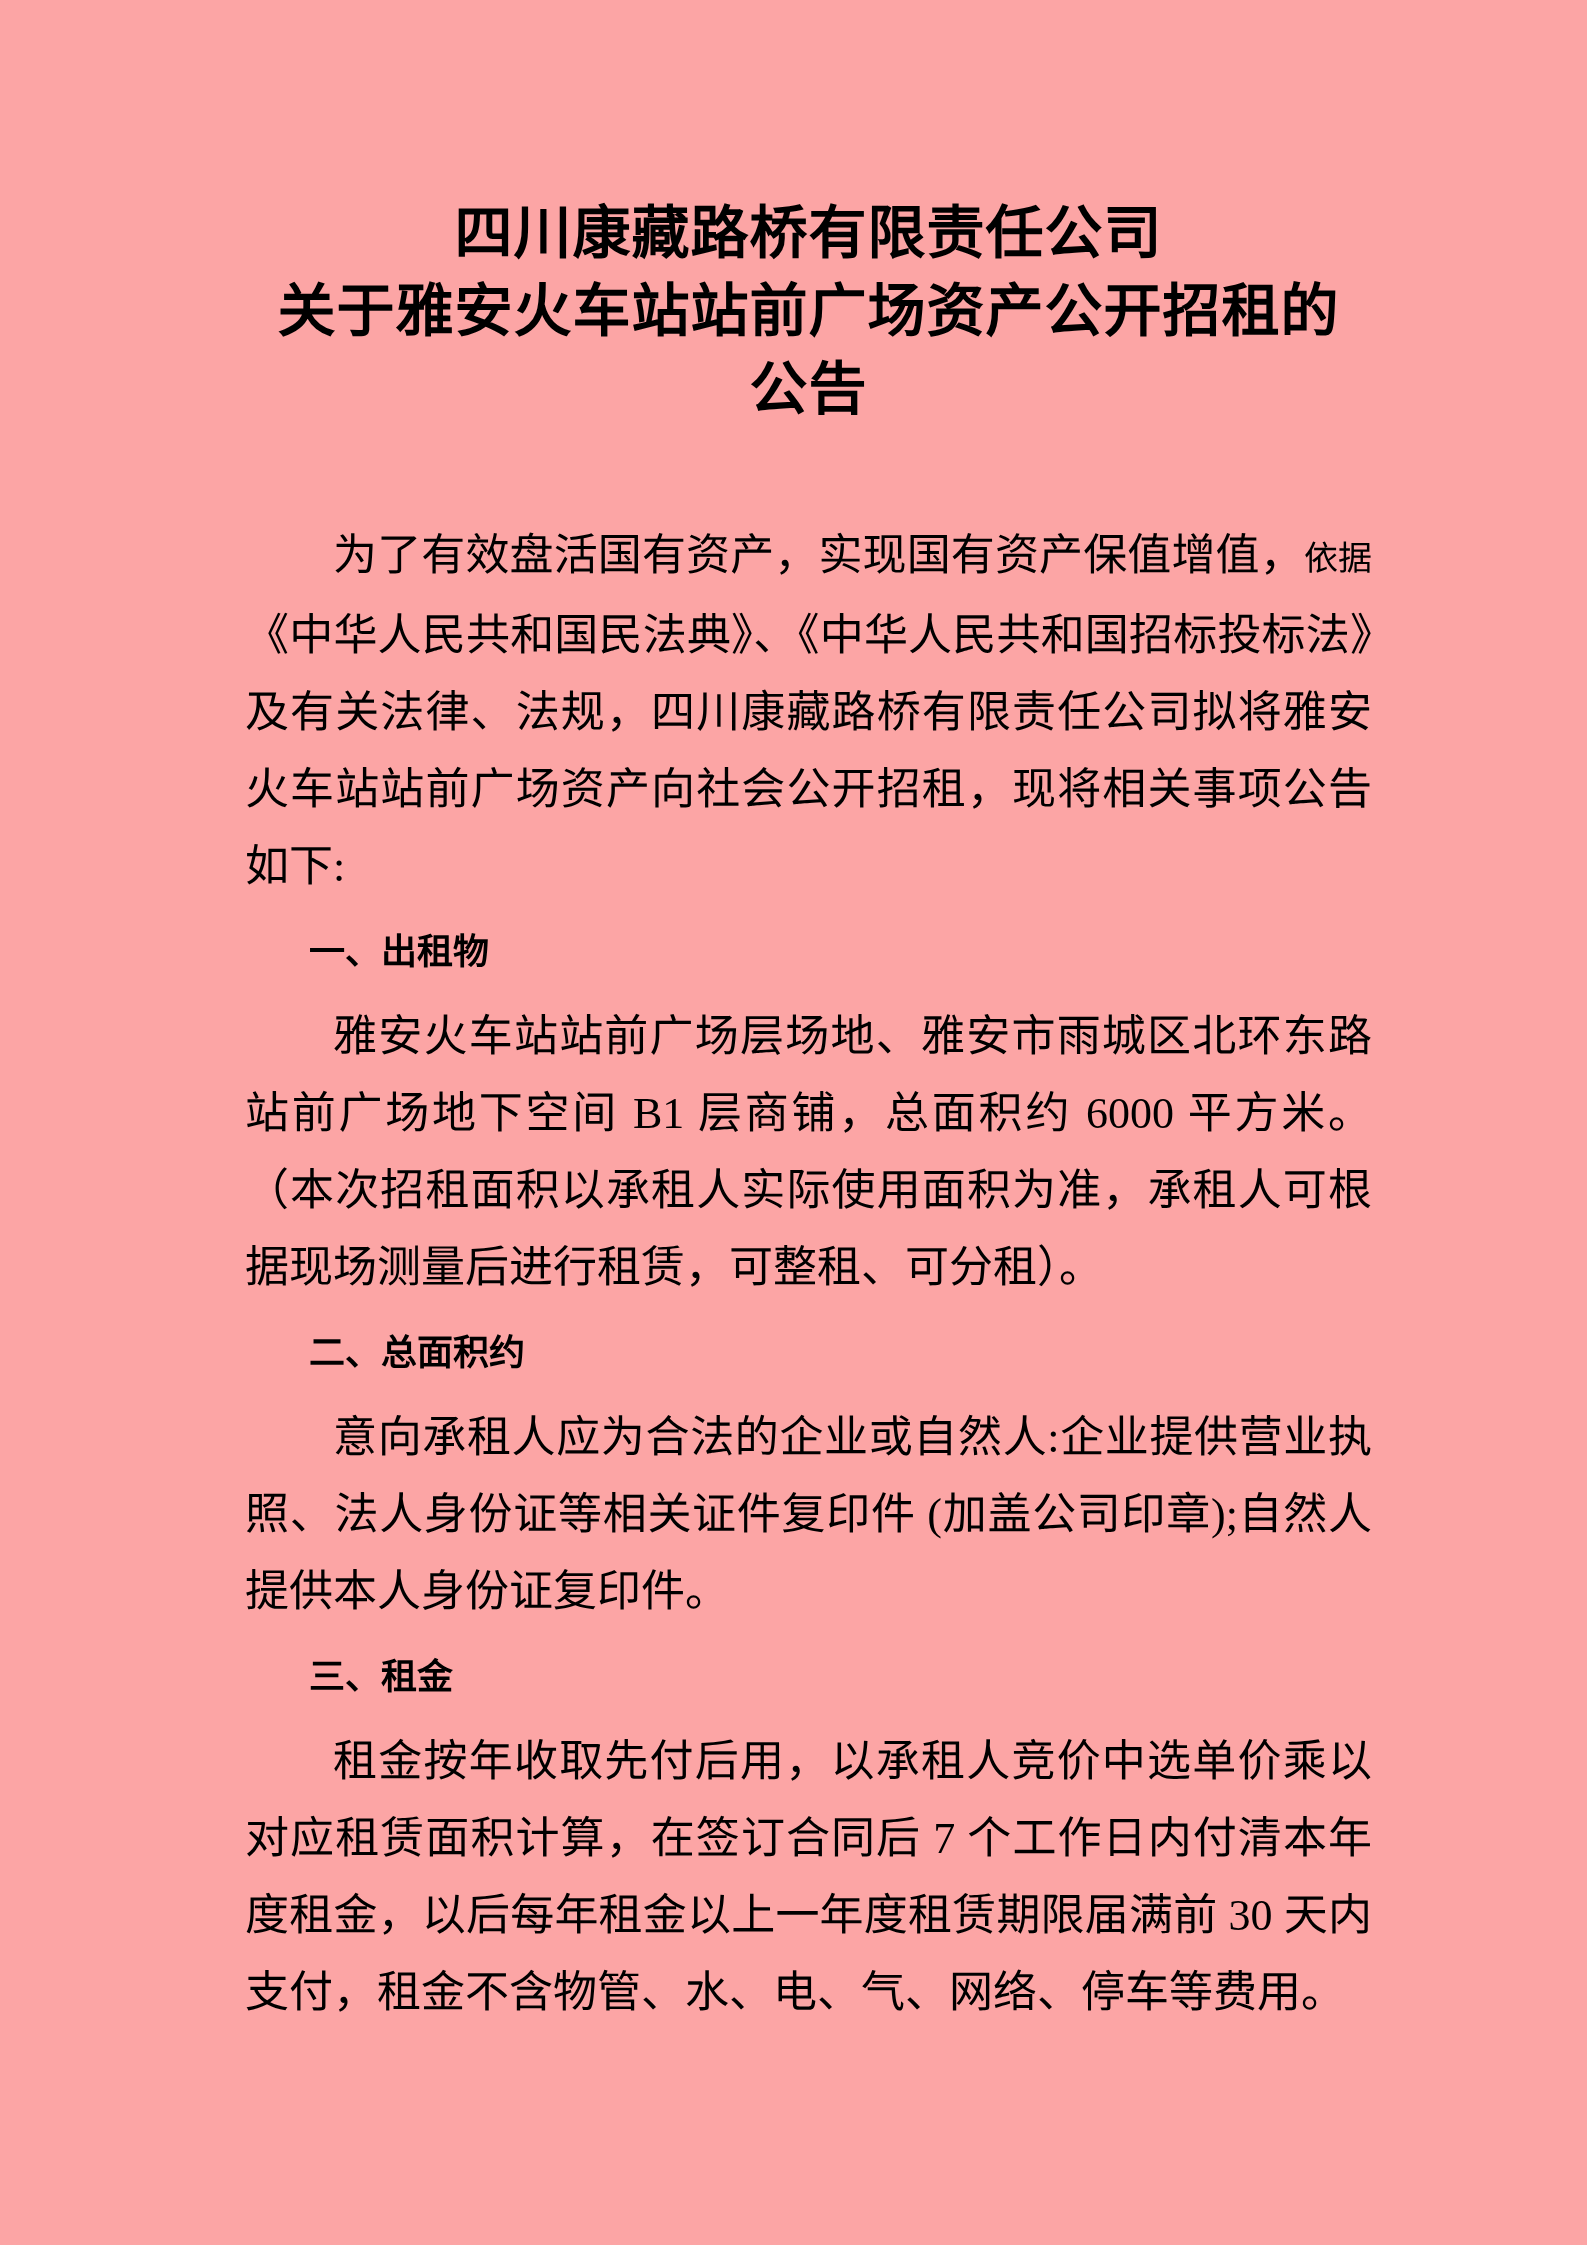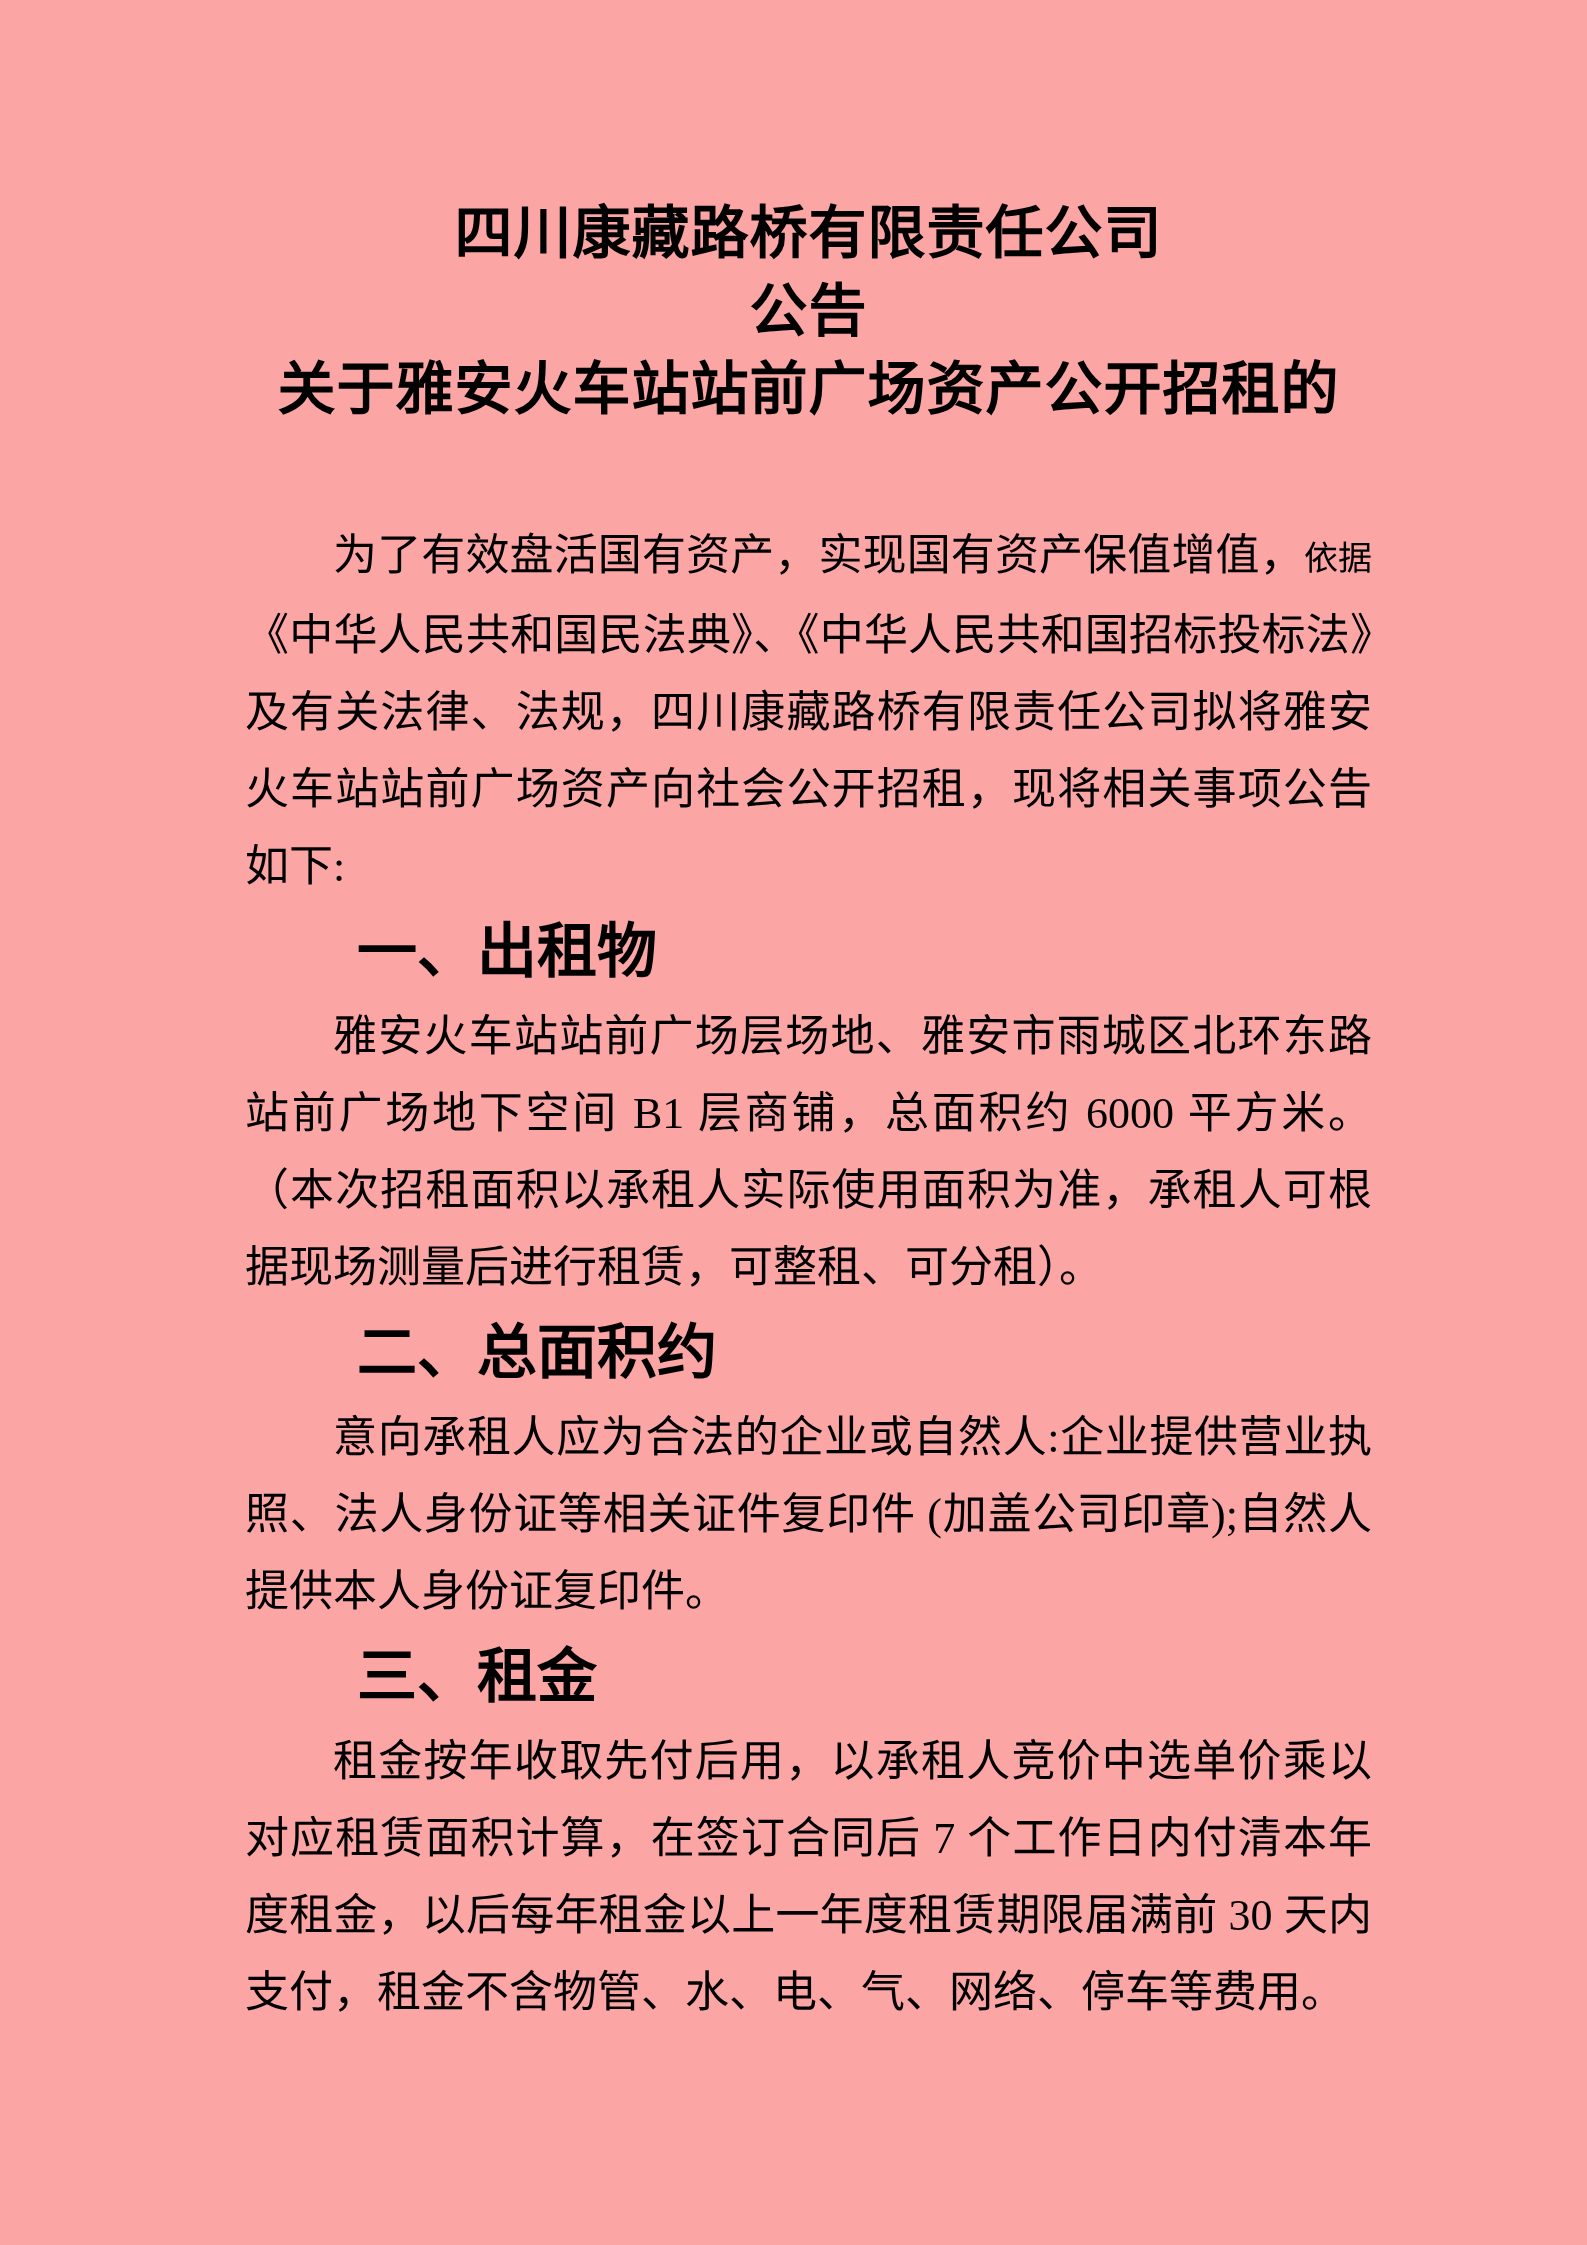--- a/index.html
+++ b/index.html
@@ -35,36 +35,36 @@
   }
   .para {
     margin: 8px;
     text-indent: 2em;
   }
   .heading {
     margin: 0;
     text-indent: 2em;
     font-family: "Liberation Sans", "DejaVu Sans", sans-serif;
     font-weight: bold;
-    font-size: 60px;
+    font-size: 36px;
     line-height: 77px;
   }
   .small {
     font-size: 34px;
   }
 </style>
 </head>
 <body>
 
 <div class="page">
 
   <header class="doc-title">
     <div>四川康藏路桥有限责任公司</div>
+    <div>关于雅安火车站站前广场资产公开招租的</div>
     <div>公告</div>
-    <div>关于雅安火车站站前广场资产公开招租的</div>
   </header>
 
   <main class="doc-content">
 
     <p class="para"><span>为了有效盘活国有资产，实现国有资产保值增值，</span><span class="small">依据</span><span>《中华人民共和国民法典》、《中华人民共和国招标投标法》及有关法律、法规，四川康藏路桥有限责任公司拟将雅安火车站站前广场资产向社会公开招租，现将相关事项公告如下:</span></p>
 
     <h2 class="heading">一、出租物</h2>
 
     <p class="para">雅安火车站站前广场层场地、雅安市雨城区北环东路站前广场地下空间 B1 层商铺，总面积约 6000 平方米。（本次招租面积以承租人实际使用面积为准，承租人可根据现场测量后进行租赁，可整租、可分租）。</p>
 

